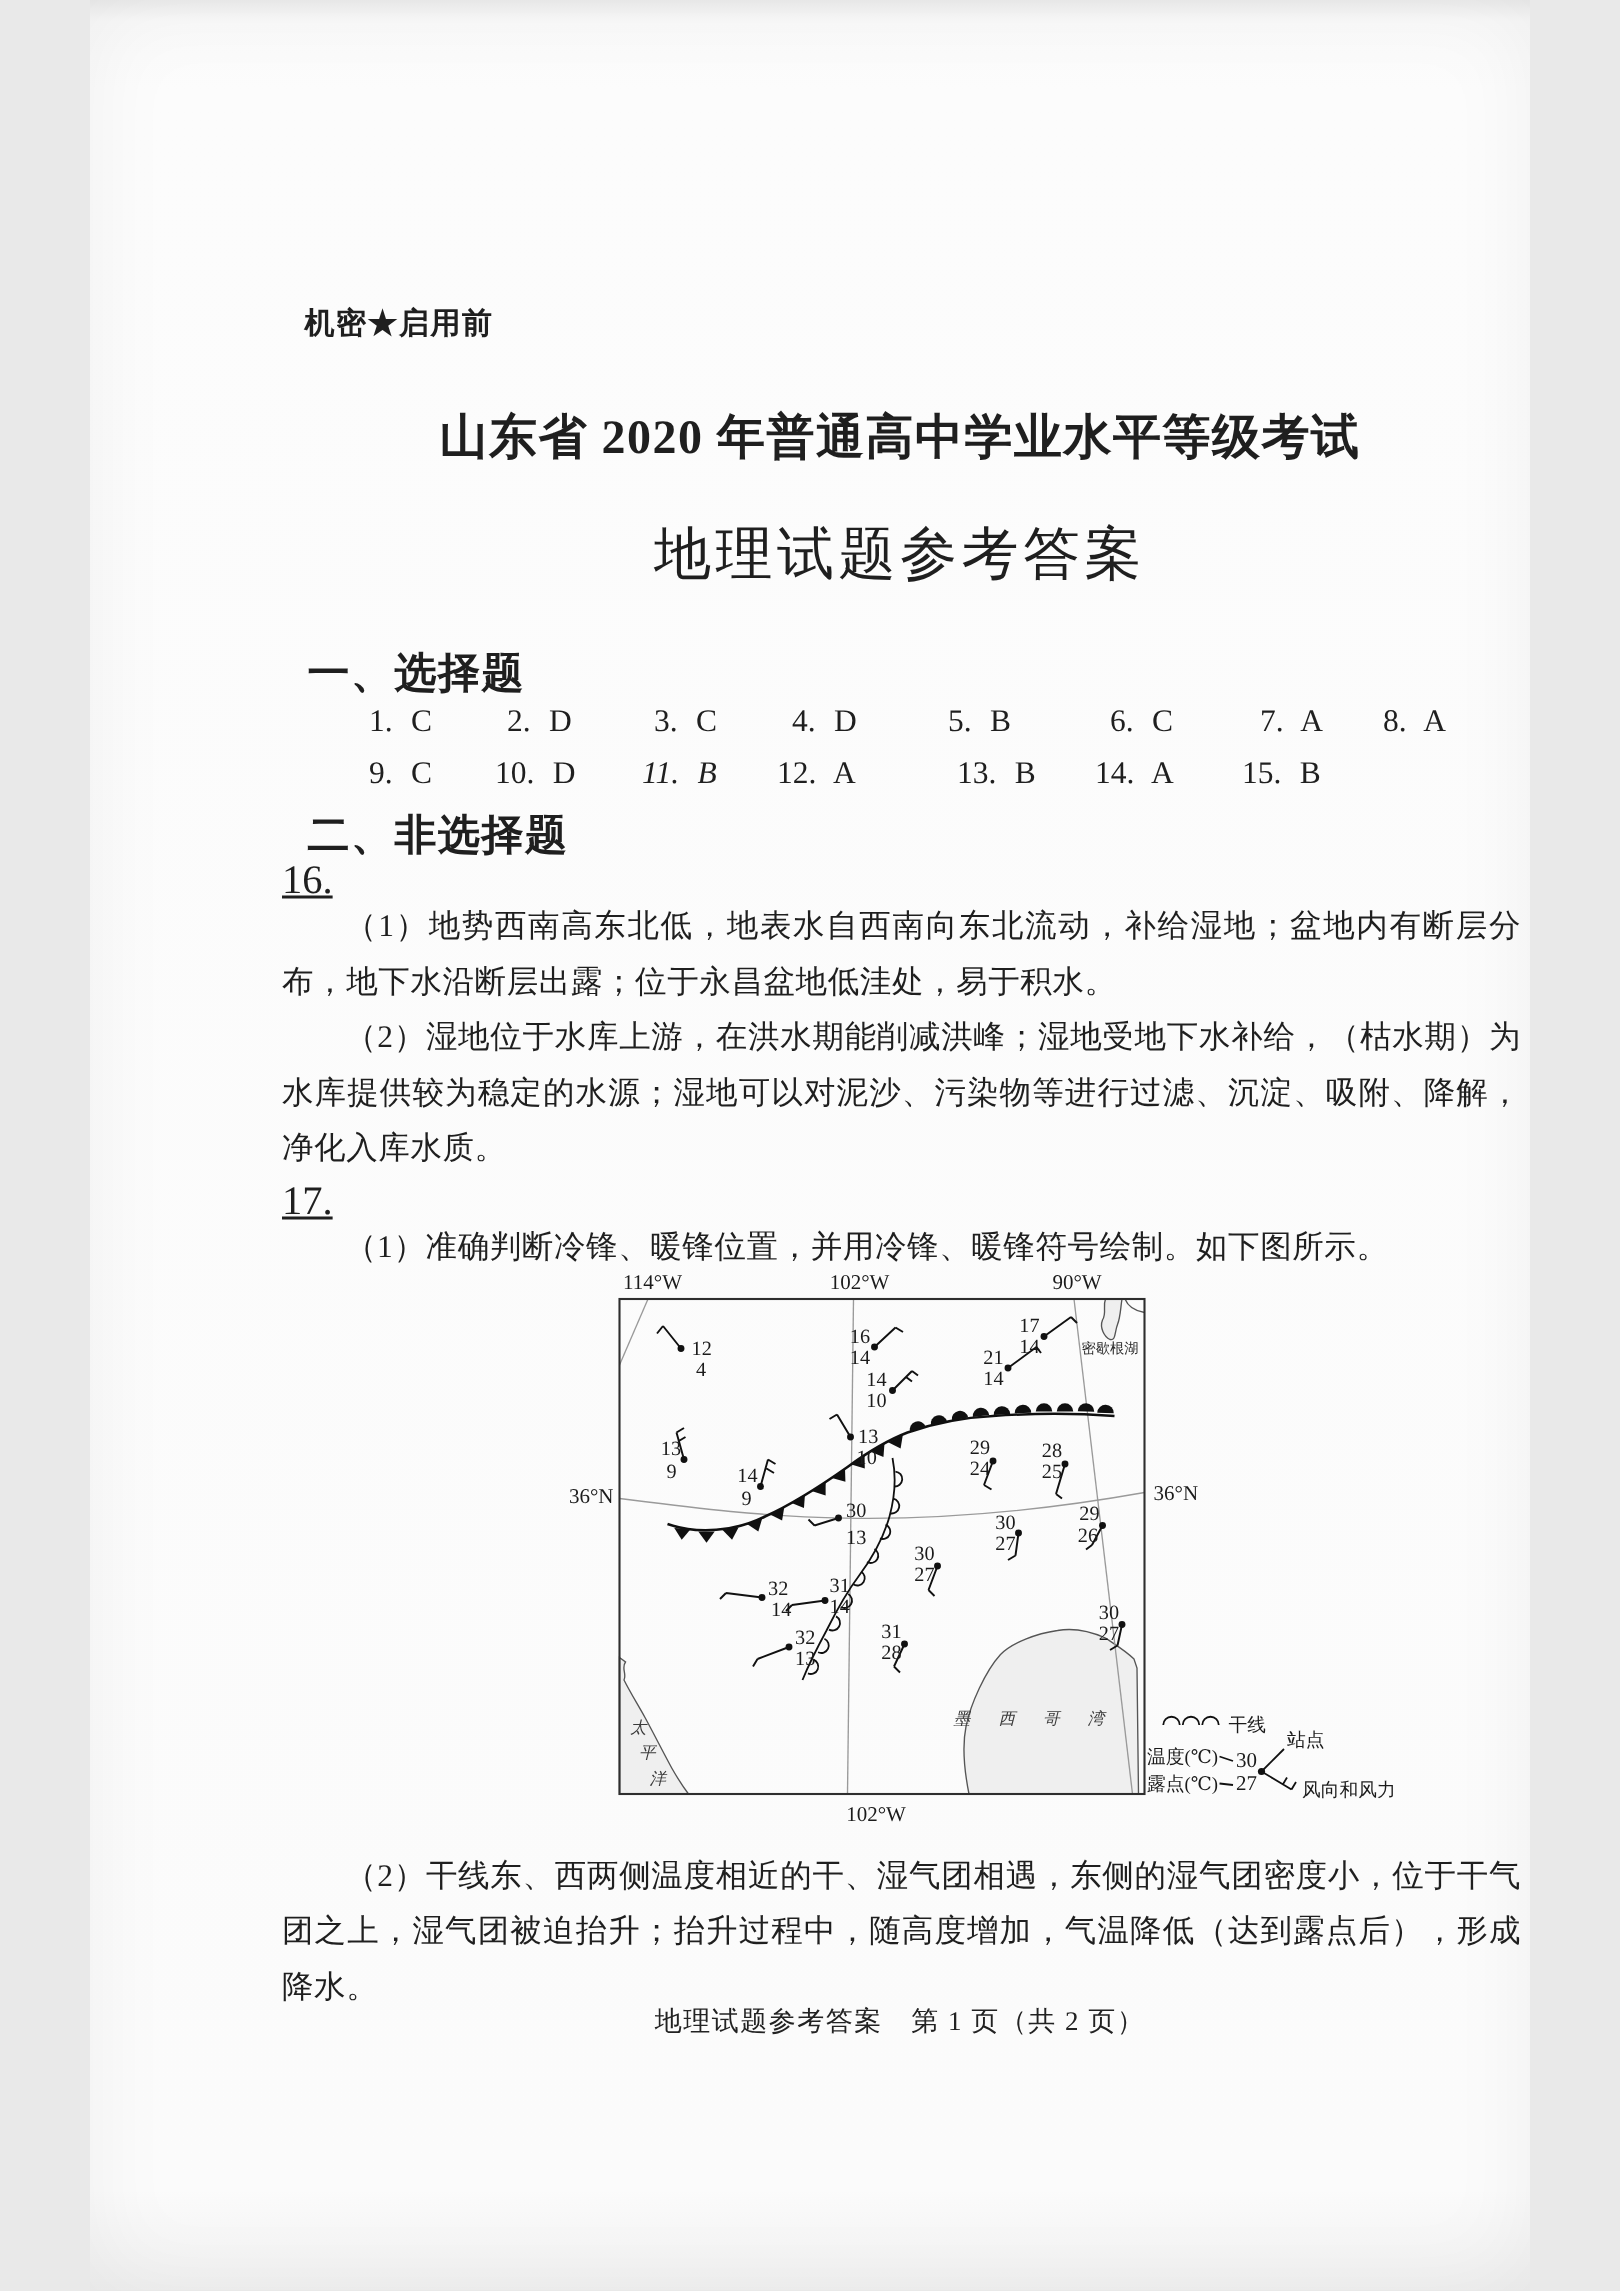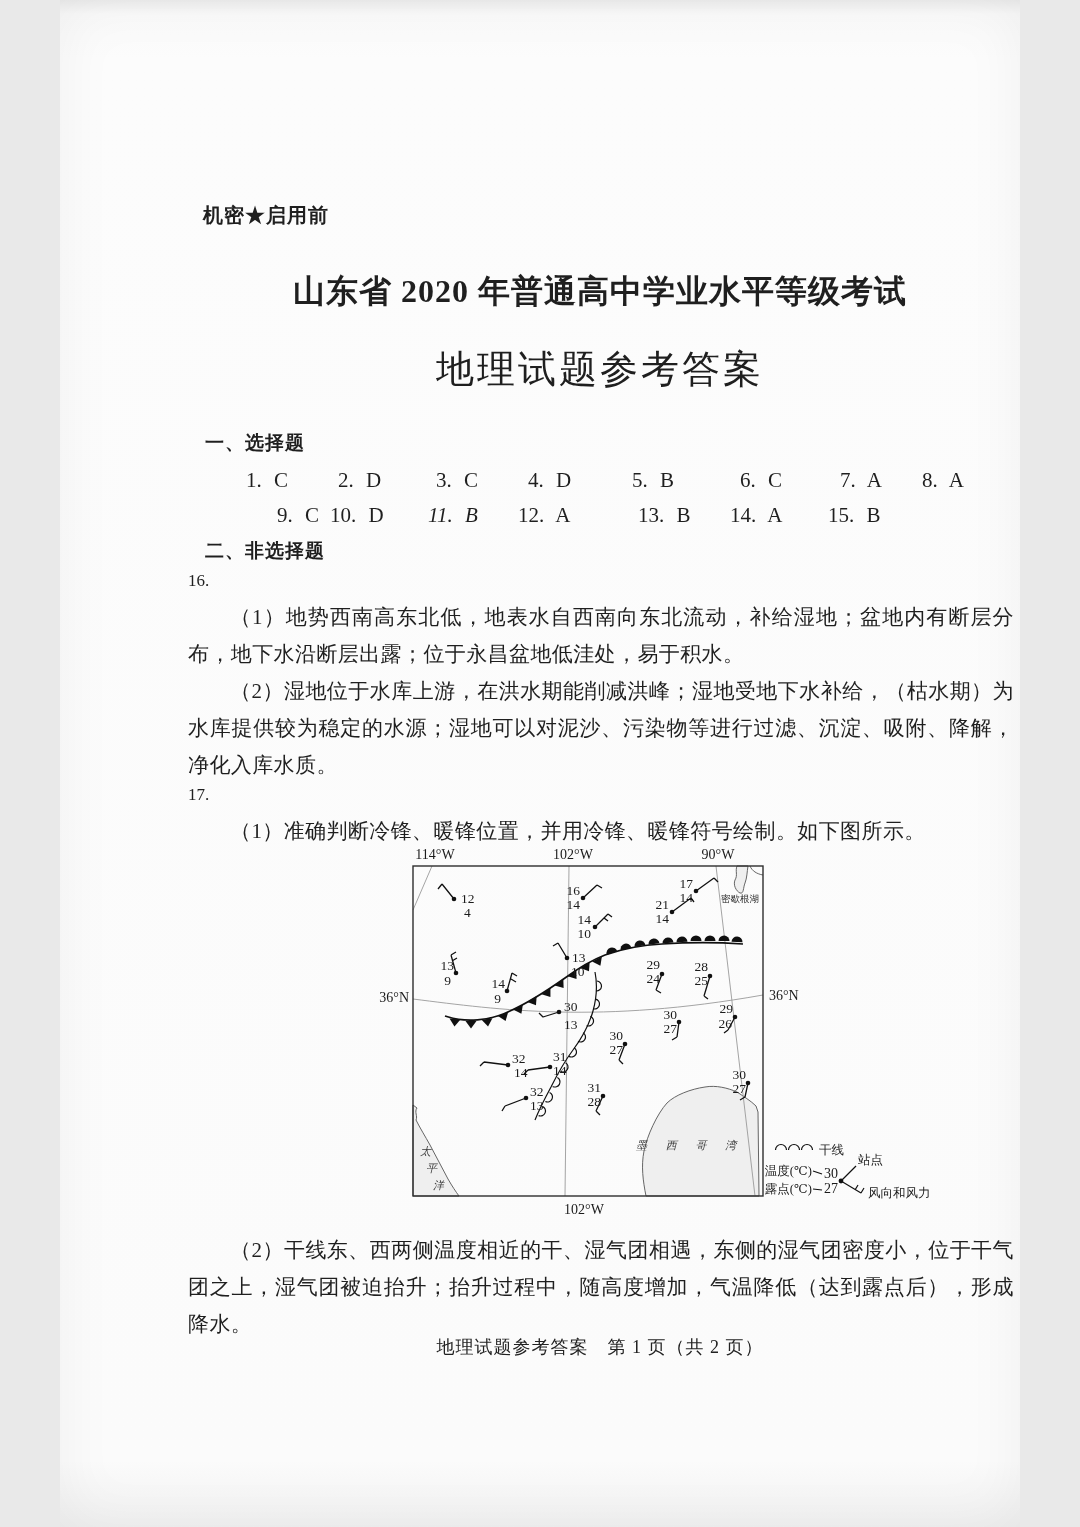--- a/index.html
+++ b/index.html
@@ -8,24 +8,24 @@
     background:linear-gradient(180deg,#ededed 0px,#fafafa 14px,#fcfcfc 60px,#fbfbfb 1460px,#f1f1f1 1527px);
     box-shadow:inset 0 0 60px rgba(0,0,0,0.05);
     font-family:"Liberation Serif","DejaVu Serif",serif;
     color:#1f1f1f;
     padding-left:16px;
   }
   .abs{position:absolute;}
   .classification{left:143px;top:202px;font-size:20px;font-weight:bold;letter-spacing:1px;}
   .title1{left:0;top:270px;width:1080px;text-align:center;font-size:32px;font-weight:bold;letter-spacing:1px;}
   .title2{left:0;top:344px;width:1080px;text-align:center;font-size:38px;font-weight:normal;letter-spacing:3px;}
-  .sec-heading{font-size:19px;font-weight:bold;letter-spacing:1px;}
+  .sec-heading{font-size:28px;font-weight:bold;letter-spacing:1px;}
   .mcq-row{left:0;top:0;width:1080px;height:30px;font-size:21px;}
   .mcq-row span{position:absolute;word-spacing:7px;white-space:pre;}
-  .q-label{font-size:17px;}
+  .q-label{font-size:27px;text-decoration:underline;}
   .para{width:826px;font-size:21px;line-height:37px;text-indent:2em;text-align:justify;letter-spacing:0.4px;}
   .footer{left:0;top:1335px;width:1080px;text-align:center;font-size:18px;letter-spacing:1px;color:#222;}
   
   svg text{font-family:"Liberation Serif","DejaVu Serif",serif;fill:#1b1b1b;}
   .grat{stroke:#9a9a9a;stroke-width:0.9;fill:none;}
   .grat-label{font-size:14px;}
   .frame{fill:none;stroke:#2e2e2e;stroke-width:1.4;}
   .water{fill:#efefef;stroke:#555;stroke-width:0.9;}
   .front{fill:none;stroke:#101010;stroke-width:1.7;}
   .sym{fill:#101010;}
@@ -54,21 +54,21 @@
     <span style="left:186px;">1. C</span>
     <span style="left:278px;">2. D</span>
     <span style="left:376px;">3. C</span>
     <span style="left:468px;">4. D</span>
     <span style="left:572px;">5. B</span>
     <span style="left:680px;">6. C</span>
     <span style="left:780px;">7. A</span>
     <span style="left:862px;">8. A</span>
   </div>
   <div class="abs mcq-row" style="top:503px;">
-    <span style="left:186px;margin-left:31px;">9. C</span>
+    <span style="left:186px;">9. C</span>
     <span style="left:270px;">10. D</span>
     <span style="left:368px;font-style:italic;">11. B</span>
     <span style="left:458px;">12. A</span>
     <span style="left:578px;">13. B</span>
     <span style="left:670px;">14. A</span>
     <span style="left:768px;">15. B</span>
   </div>
 
   <div class="abs sec-heading" style="left:145px;top:538px;">二、非选择题</div>
 

